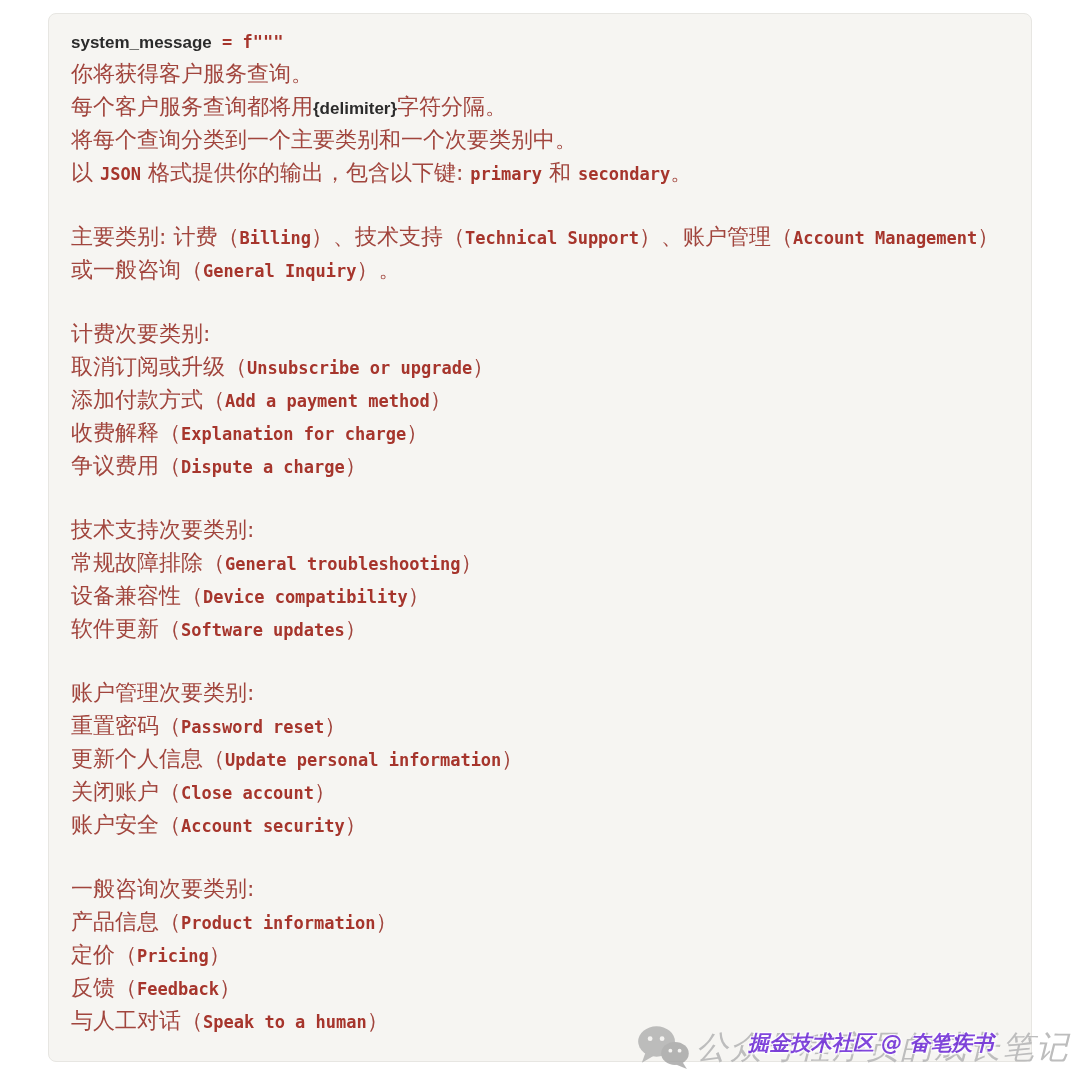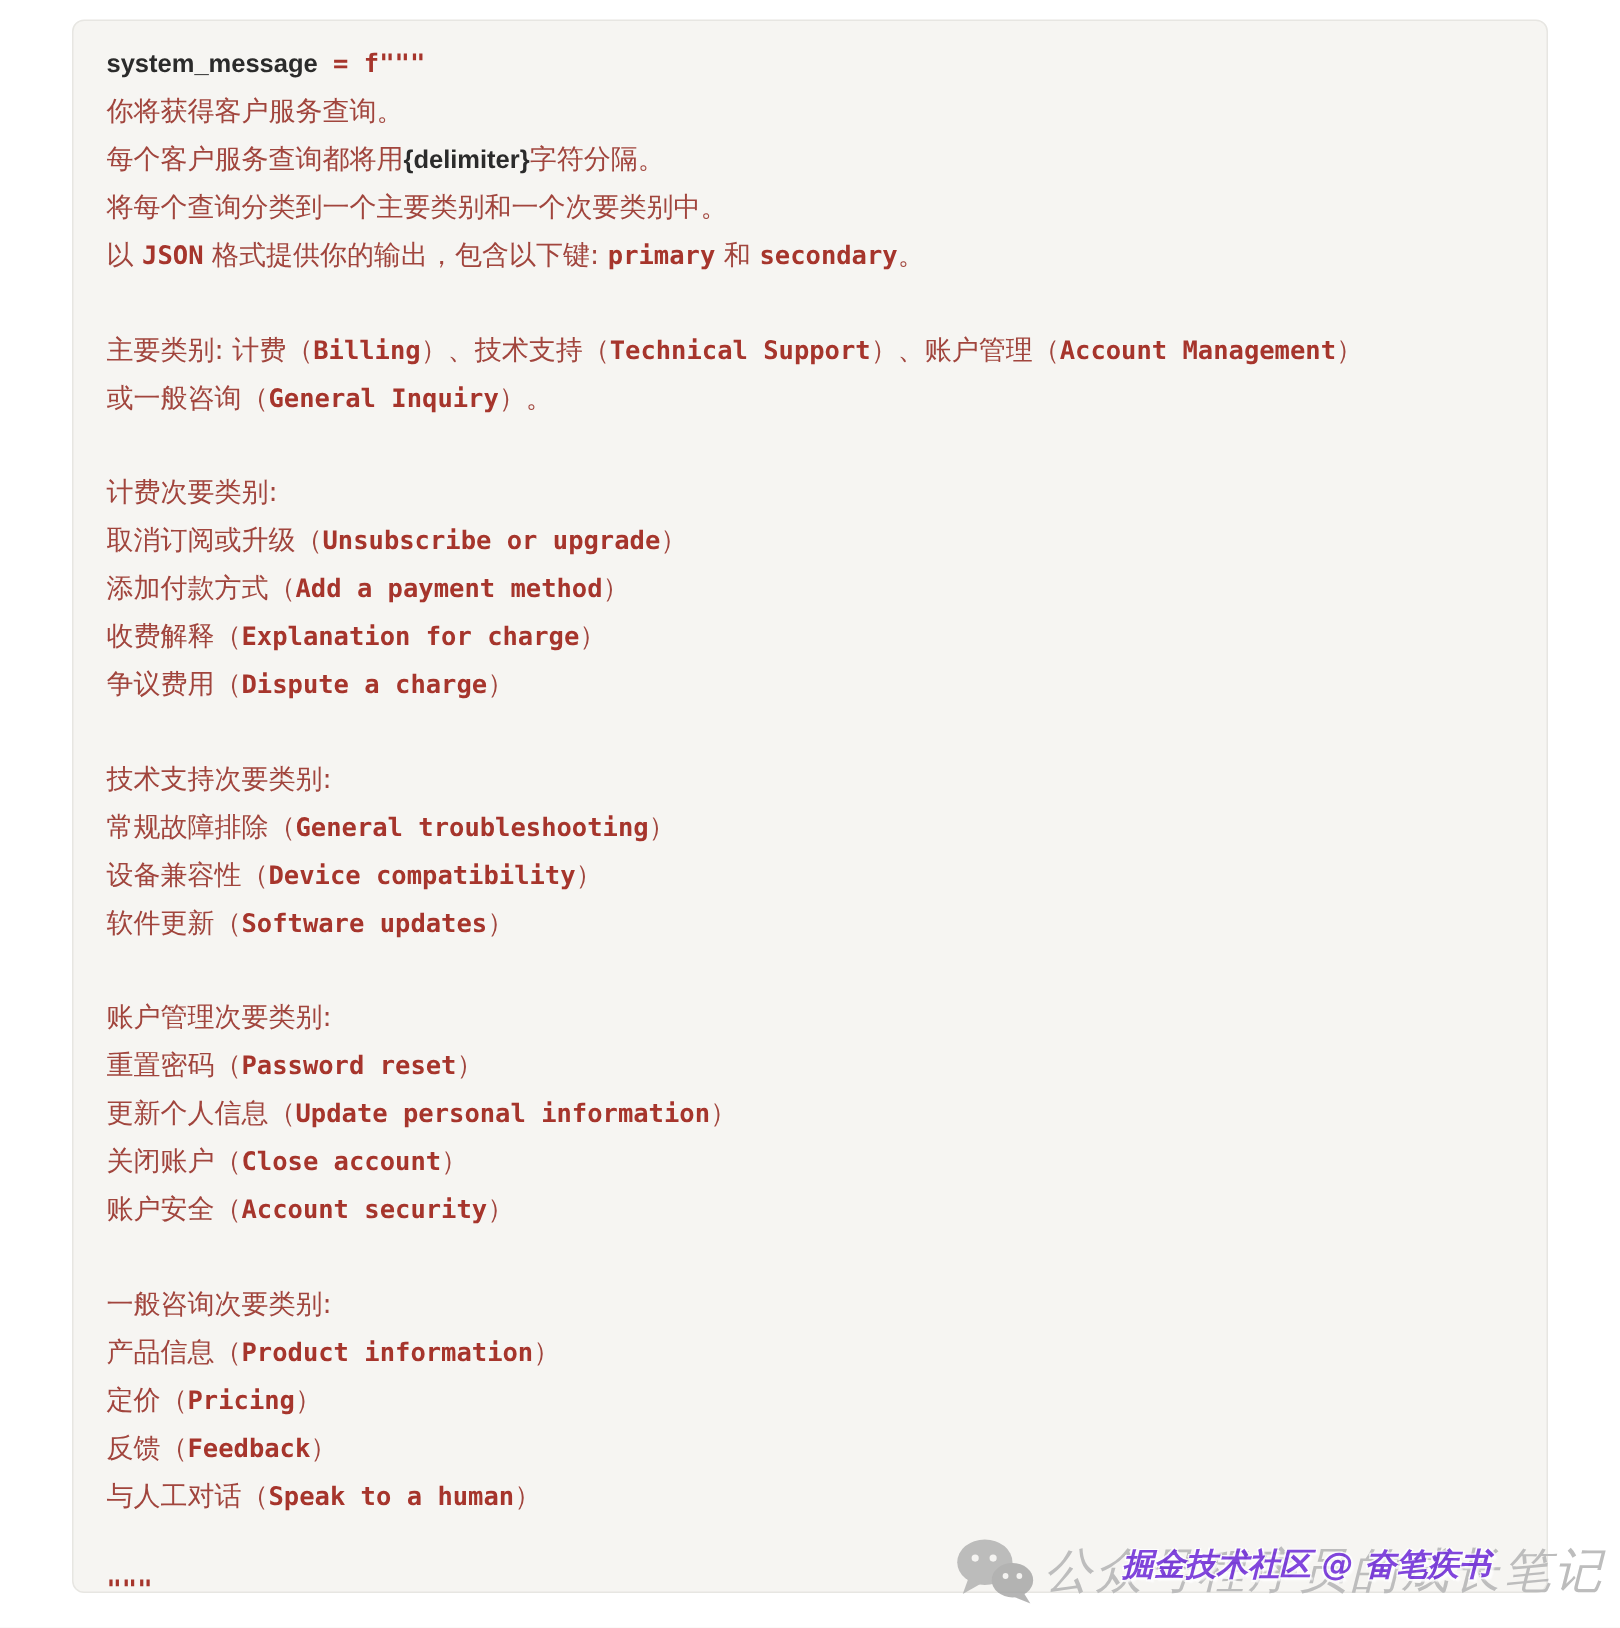--- a/index.html
+++ b/index.html
@@ -35,21 +35,21 @@
     white-space:pre-wrap;
   }
   .code .line{min-height:31px;}
   .seg-ident{color:var(--ident);font-weight:bold;font-family:Liberation Sans, sans-serif;}
   .seg-op{color:var(--code-red);font-weight:bold;font-family:"DejaVu Sans Mono", monospace;}
   .seg-str{color:var(--code-red);font-weight:bold;font-family:"DejaVu Sans Mono", monospace;}
   .seg-plain{color:var(--ident);font-family:"DejaVu Sans Mono", monospace;}
   .seg-cn{
     color:var(--cn-red);
     font-family:"DejaVu Sans", sans-serif;
-    font-size:18px;
+    font-size:22px;
   }
   
   .watermark{
     position:absolute;
     left:626px;top:1020px;
     width:460px;height:52px;
     pointer-events:none;
     font-style:italic;
   }
   .wm-icon{

